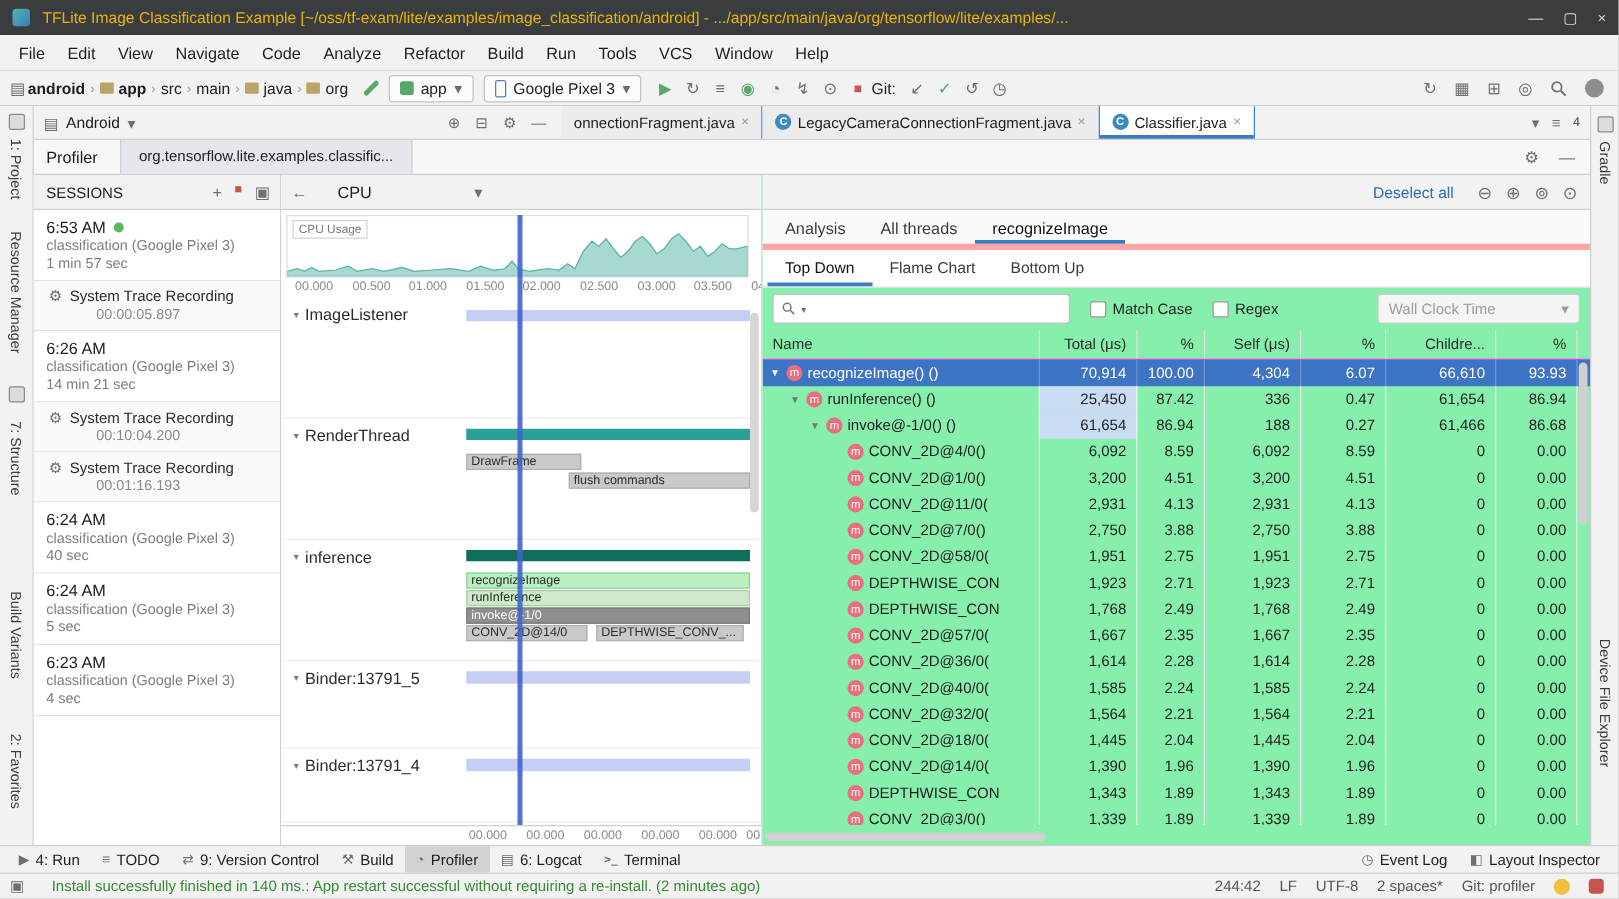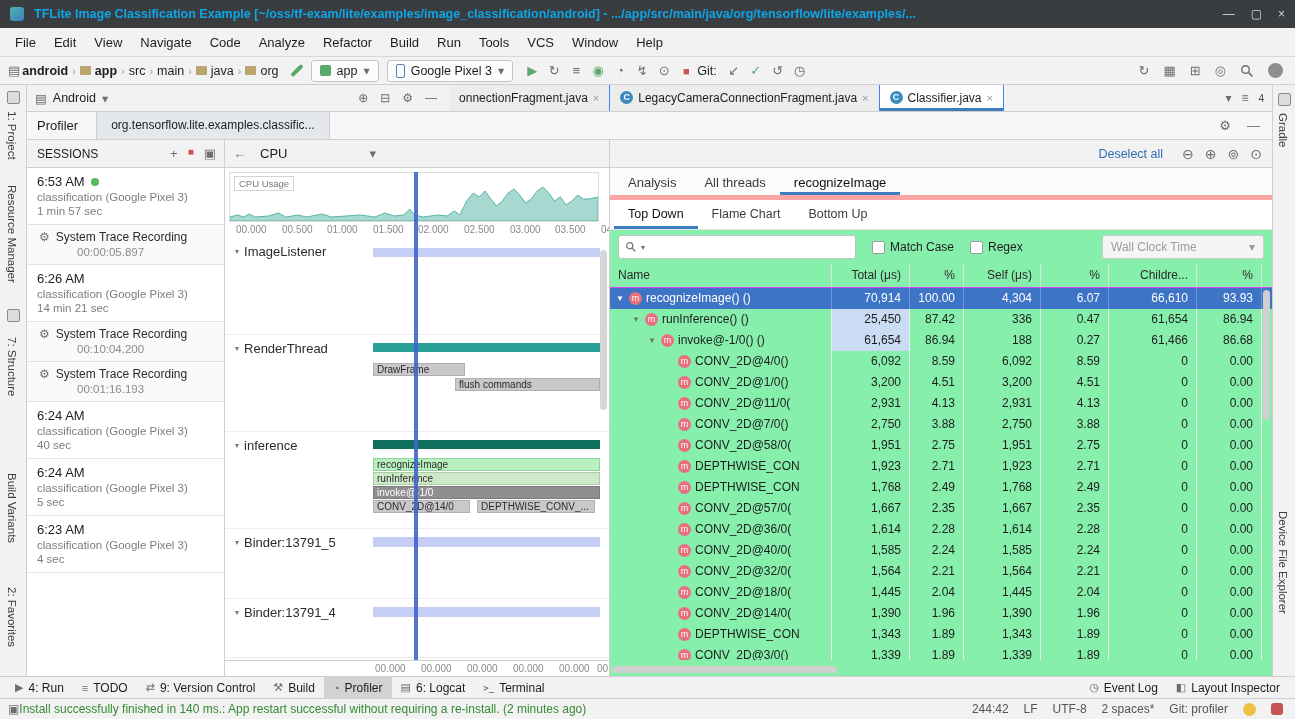--- a/index.html
+++ b/index.html
@@ -2,21 +2,21 @@
 <html><head>
 <meta charset="utf-8">
 <style>
 *{margin:0;padding:0;box-sizing:border-box}
 body{font-family:"Liberation Sans",sans-serif;background:#777}
 #app{position:relative;width:1295px;height:719px;background:#f2f2f2;overflow:hidden;font-size:13px;color:#1d1d1d}
 .ic{color:#6e6e6e;display:inline-block;text-align:center}
 
 #titlebar{position:absolute;left:0;top:0;width:1295px;height:28px;background:#3a3d3f;display:flex;align-items:center;padding:0 10px}
 #titlebar .appicon{width:14px;height:14px;border-radius:3px;background:linear-gradient(135deg,#4db6ac,#3f7cc0);margin-right:10px;flex:none}
-#titlebar .ttl{color:#0ea5e9;font-weight:bold;font-size:12.5px;white-space:nowrap;overflow:hidden;flex:1}
+#titlebar .ttl{color:#eab308;font-weight:normal;font-size:12.5px;white-space:nowrap;overflow:hidden;flex:1}
 #titlebar .wc{color:#d9d9d9;font-size:12px;margin-left:16px;flex:none}
 
 #menubar{position:absolute;left:0;top:28px;width:1295px;height:29px;background:#f2f2f2;border-bottom:1px solid #d8d8d8;display:flex;align-items:center;padding-left:6px}
 #menubar span{padding:0 9px;font-size:13px}
 
 #toolbar{position:absolute;left:0;top:57px;width:1295px;height:28px;background:#f2f2f2;border-bottom:1px solid #cfcfcf;display:flex;align-items:center;padding:0 8px;white-space:nowrap}
 .crumb{font-size:12.5px;display:inline-flex;align-items:center;gap:4px;margin:0 2px}
 .crumb.b{font-weight:bold}
 .sep{color:#9a9a9a;font-size:11px;margin:0 2px}
 .fold{width:11px;height:9px;background:#b9a469;border-radius:1px;display:inline-block}
@@ -59,21 +59,21 @@
 .sess{padding:6px 10px 7px;border-bottom:1px solid #e3e3e3;background:#fff}
 .st{font-size:13px;display:flex;align-items:center;gap:6px}
 .live{width:8px;height:8px;border-radius:50%;background:#5cb85c}
 .sn,.sd{font-size:11.5px;color:#7d7d7d;margin-top:2px}
 .srec{padding:5px 10px 6px 12px;border-bottom:1px solid #e3e3e3;background:#fafafa}
 .srl{font-size:12px;color:#2b2b2b;display:flex;gap:6px;align-items:center}
 .srt{font-size:11.5px;color:#8a8a8a;margin:2px 0 0 38px}
 
 #timeline{position:absolute;left:225px;top:140px;width:385px;height:536px;background:#fff;border-right:1px solid #cfcfcf;overflow:hidden}
 .thead{height:28px;background:#f2f2f2;border-bottom:1px solid #cfcfcf;display:flex;align-items:center;padding:0 8px}
-.cpusel{margin-left:14px;width:116px;display:flex;justify-content:space-between;align-items:center;font-size:13px}
+.cpusel{margin-left:24px;width:116px;display:flex;justify-content:space-between;align-items:center;font-size:13px}
 .chart{position:absolute;left:4px;top:32px;right:10px;height:50px;border:1px solid #ddd;background:#fff}
 .chartlabel{position:absolute;left:4px;top:3px;font-size:9.5px;color:#777;background:#fff;border:1px solid #d4d4d4;padding:0 4px;line-height:13px}
 .axis{position:absolute;left:4px;top:84px;right:0;height:14px}
 .axis span{position:absolute;top:0;font-size:10px;color:#8a8a8a}
 .tracks{position:absolute;left:0;top:98px;width:385px;height:422px;overflow:hidden}
 .lane{position:relative;border-bottom:1px solid #ededed}
 .tname{position:absolute;left:10px;top:6px;font-size:13px;color:#2b2b2b;display:flex;gap:5px;align-items:center}
 .tarr{font-size:8px;color:#777}
 .bar{position:absolute}
 .bar.lav{background:#c5cef5}
@@ -121,21 +121,21 @@
 .hl{background:#c9dcf3}
 .avsb{position:absolute;right:2px;top:150px;width:7px;height:130px;background:#d0d0d0;border-radius:4px}
 .ahsb{position:absolute;left:2px;bottom:3px;width:225px;height:7px;background:#d0d0d0;border-radius:4px}
 
 #bottombar{position:absolute;left:0;top:676px;width:1295px;height:22px;background:#f2f2f2;border-top:1px solid #cfcfcf;display:flex;align-items:center;padding:0 6px}
 .bitem{display:flex;gap:5px;align-items:center;padding:0 9px;height:22px;font-size:12px}
 .bitem .ic{font-size:11px}
 .bitem.on{background:#d2d2d2}
 .bright{margin-left:auto;display:flex}
 #statusbar{position:absolute;left:0;top:698px;width:1295px;height:21px;background:#f2f2f2;border-top:1px solid #cfcfcf;display:flex;align-items:center;font-size:12px;padding:0 8px}
-.statmsg{color:#368a36;margin-left:0;white-space:nowrap;overflow:hidden}
+.statmsg{color:#368a36;margin-left:22px;white-space:nowrap;overflow:hidden}
 .statright{margin-left:auto;display:flex;align-items:center;gap:15px;color:#555;padding-right:4px}
 .smiley{width:13px;height:13px;border-radius:50%;background:#f0c040}
 .reddot{width:12px;height:12px;border-radius:3px;background:#c75450}
 .termglyph{font-family:"DejaVu Sans Mono",monospace;font-size:9px;font-weight:bold;color:#6e6e6e}
 </style>
 </head>
 <body>
 
 <div id="app">
 

